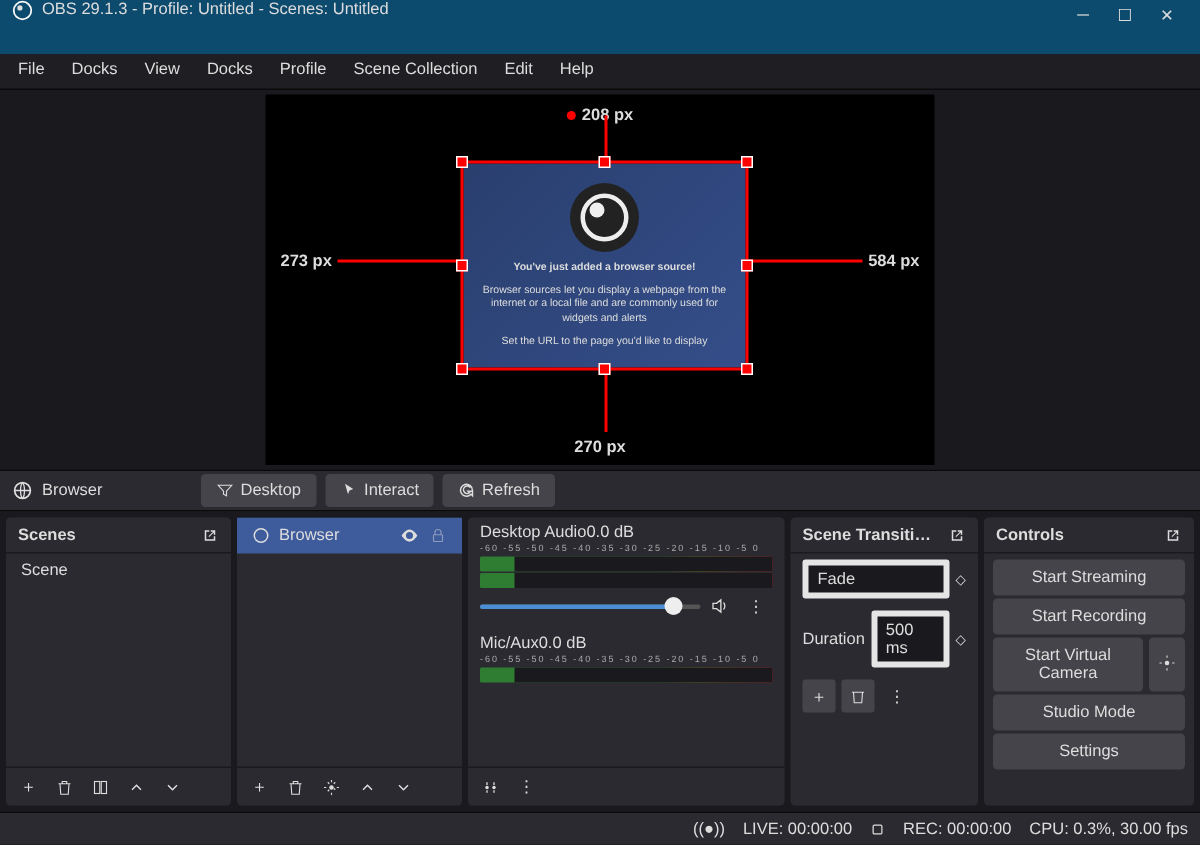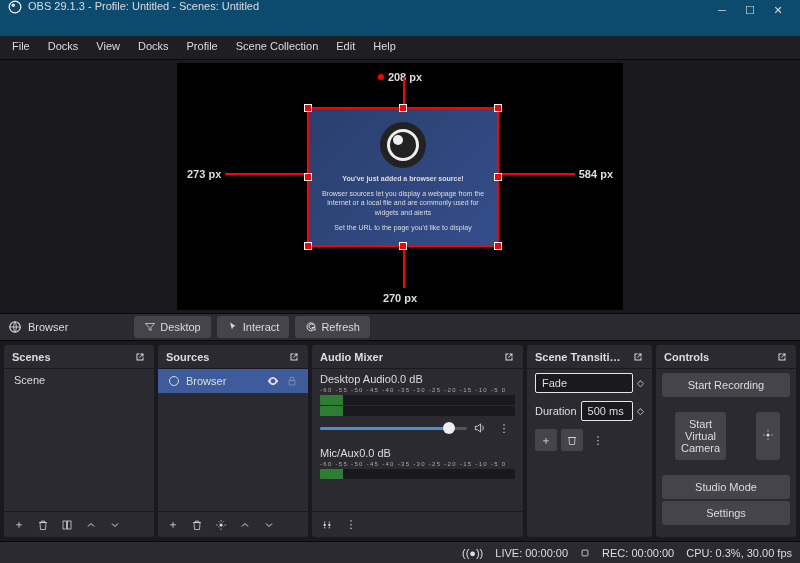--- a/index.html
+++ b/index.html
@@ -34,24 +34,24 @@
 .mixer-ch{padding:4px 8px}
 .mixer-hdr{display:flex;margin-bottom:2px}
 .vu{height:10px;background:linear-gradient(to right,#2e7d32 0%,#2e7d32 60%,#9e9d24 75%,#c62828 100%);border-radius:1px;margin-bottom:1px;position:relative}
 .vu::after{content:"";position:absolute;right:0;top:0;bottom:0;width:88%;background:#1a1a1e}
 .ticks{font-size:6px;letter-spacing:1.3px;color:#aaa;margin-bottom:2px}
 .slider-row{display:flex;align-items:center;gap:6px}
 .slider{flex:1;height:3px;background:#555;position:relative;border-radius:2px}
 .slider .fill{height:100%;background:#4a8fd6;border-radius:2px}
 .slider .thumb{position:absolute;width:12px;height:12px;background:#eee;border-radius:50%;top:-4.5px}
 .transition-row{display:flex;align-items:center;gap:4px;padding:4px 8px}
-.select,.num{background:#1a1a1e;border:1px solid #e5e5e5;padding:3px 6px;border-radius:2px;flex:1;min-width:0}
+.select,.num{background:#1a1a1e;border:4px solid #e5e5e5;padding:3px 6px;border-radius:2px;flex:1;min-width:0}
 .ctrl-btn{background:#44444a;border:none;padding:6px;margin:2px 6px;border-radius:3px;cursor:pointer;text-align:center}
 .ctrl-row{display:flex;gap:4px;margin:2px 6px}
-.ctrl-row .ctrl-btn{flex:1;margin:13px}
+.ctrl-row .ctrl-btn{flex:1;margin:0}
 .statusbar{height:22px;background:#2a2a30;display:flex;align-items:center;justify-content:flex-end;padding:0 8px;gap:12px;border-top:1px solid #0a0a0a;font-size:10px}
 svg{fill:currentColor}
 .pop-i{width:12px;height:12px}
 </style>
 </head>
 <body>
 
 <div class="titlebar">
   <svg width="14" height="14" viewBox="0 0 24 24">
       <circle cx="12" cy="12" r="10" fill="none" stroke="#fff" stroke-width="2"></circle>
@@ -174,27 +174,20 @@
         </div>
       <div class="icon-btn">
           <svg width="12" height="12" viewBox="0 0 24 24">
             <path d="M6 9l6 6 6-6" fill="none" stroke="#ddd" stroke-width="2"></path>
           </svg>
         </div>
     </div>
   </div>
 
   <div class="panel" style="width:150px">
-    <div class="panel-hdr">
-        <span>Sources</span>
-        <div class="spacer"></div>
-        <svg class="pop-i" viewBox="0 0 24 24">
-          <path d="M5 5h6v2H7v10h10v-4h2v6H5zM13 5h6v6h-2V8l-6 6-1-1 6-6h-3z"></path>
-        </svg>
-      </div>
     <div class="panel-body">
       <div class="list-item sel">
         <svg width="12" height="12" viewBox="0 0 24 24">
             <circle cx="12" cy="12" r="9" fill="none" stroke="#ddd" stroke-width="2"></circle>
           </svg>
         <span>Browser</span>
         <div style="flex:1"></div>
         <svg width="14" height="14" viewBox="0 0 24 24">
             <path d="M12 5c5 0 9 7 9 7s-4 7-9 7-9-7-9-7 4-7 9-7zm0 3a4 4 0 100 8 4 4 0 000-8z"></path>
           </svg>
@@ -224,27 +217,20 @@
         </div>
       <div class="icon-btn">
           <svg width="12" height="12" viewBox="0 0 24 24">
             <path d="M6 9l6 6 6-6" fill="none" stroke="#ddd" stroke-width="2"></path>
           </svg>
         </div>
     </div>
   </div>
 
   <div class="panel" style="flex:1">
-    <div class="panel-hdr">
-        <span>Audio Mixer</span>
-        <div class="spacer"></div>
-        <svg class="pop-i" viewBox="0 0 24 24">
-          <path d="M5 5h6v2H7v10h10v-4h2v6H5zM13 5h6v6h-2V8l-6 6-1-1 6-6h-3z"></path>
-        </svg>
-      </div>
     <div class="panel-body">
       <div class="mixer-ch">
         <div class="mixer-hdr">
             <span>Desktop Audio</span>
             <span>0.0 dB</span>
           </div>
         <div class="ticks">-60 -55 -50 -45 -40 -35 -30 -25 -20 -15 -10 -5 0</div>
         <div class="vu"></div>
           <div class="vu"></div>
         <div class="slider-row">
@@ -312,20 +298,21 @@
 
   <div class="panel" style="width:140px">
     <div class="panel-hdr">
         <span>Controls</span>
         <div class="spacer"></div>
         <svg class="pop-i" viewBox="0 0 24 24">
           <path d="M5 5h6v2H7v10h10v-4h2v6H5zM13 5h6v6h-2V8l-6 6-1-1 6-6h-3z"></path>
         </svg>
       </div>
     <div class="panel-body" style="padding-top:2px">
+      <button class="ctrl-btn" style="display:block;width:calc(100% - 12px)">Start Streaming</button>
       <button class="ctrl-btn" style="display:block;width:calc(100% - 12px)">Start Recording</button>
       <div class="ctrl-row">
         <button class="ctrl-btn">Start Virtual Camera</button>
         <button class="ctrl-btn" style="flex:0 0 22px"><svg width="12" height="12" viewBox="0 0 24 24">
               <circle cx="12" cy="12" r="3"></circle>
               <path d="M12 2v3m0 14v3m10-10h-3M5 12H2" stroke="#ddd" stroke-width="1.5"></path>
             </svg></button>
       </div>
       <button class="ctrl-btn" style="display:block;width:calc(100% - 12px)">Studio Mode</button>
       <button class="ctrl-btn" style="display:block;width:calc(100% - 12px)">Settings</button>

